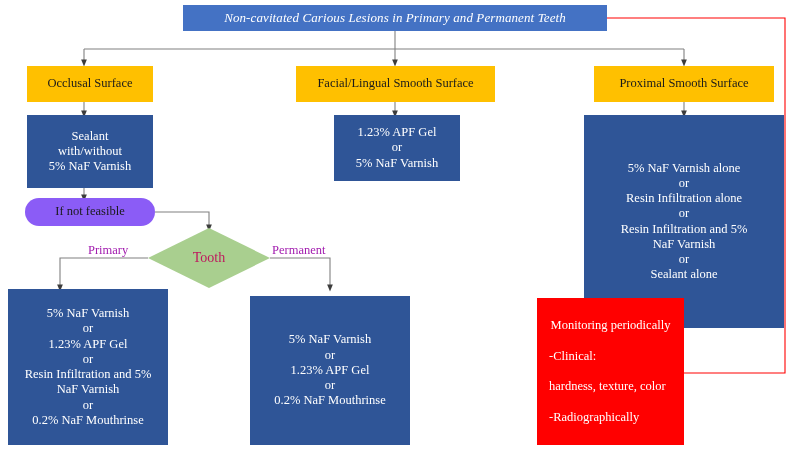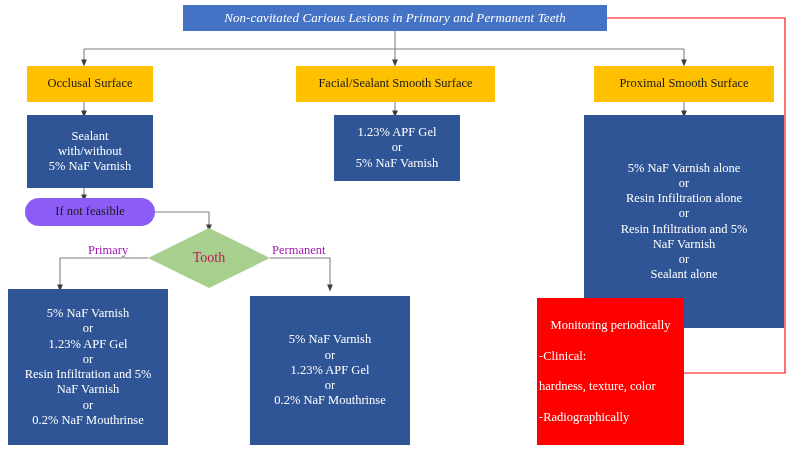--- a/index.html
+++ b/index.html
@@ -60,21 +60,21 @@
     display: block;
     width: 100%;
   }
   .red-line-center {
     text-align: center;
     display: block;
   }
   .red-line-left {
     text-align: left;
     display: block;
-    padding-left: 2px;
+    padding-left: 12px;
   }
   .diamond {
     position: absolute;
     display: flex;
     align-items: center;
     justify-content: center;
   }
   .diamond .diamond-shape {
     position: absolute;
     inset: 0;
@@ -139,21 +139,21 @@
 
     <g stroke="#ff0000" stroke-width="1.1" fill="none">
       <path d="M607,18 L785,18 L785,373 L543,373" marker-end="url(#arrowRed)"></path>
     </g>
   </svg>
 
   <div class="node node-title" style="left:183px; top:5px; width:424px; height:26px;">Non-cavitated Carious Lesions in Primary and Permanent Teeth</div>
 
   <div class="node node-gold" style="left:27px; top:66px; width:126px; height:36px;">Occlusal Surface</div>
 
-  <div class="node node-gold" style="left:296px; top:66px; width:199px; height:36px;">Facial/Sealant Smooth Surface</div>
+  <div class="node node-gold" style="left:296px; top:66px; width:199px; height:36px;">Facial/Lingual Smooth Surface</div>
 
   <div class="node node-gold" style="left:594px; top:66px; width:180px; height:36px;">Proximal Smooth Surface</div>
 
   <div class="node node-blue" style="left:27px; top:115px; width:126px; height:73px;">Sealant
 with/without
 5% NaF Varnish</div>
 
   <div class="node node-blue" style="left:334px; top:115px; width:126px; height:66px;">1.23% APF Gel
 or
 5% NaF Varnish</div>

